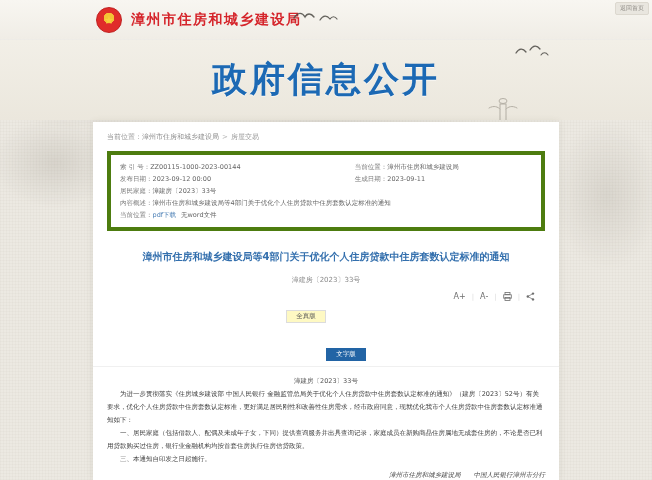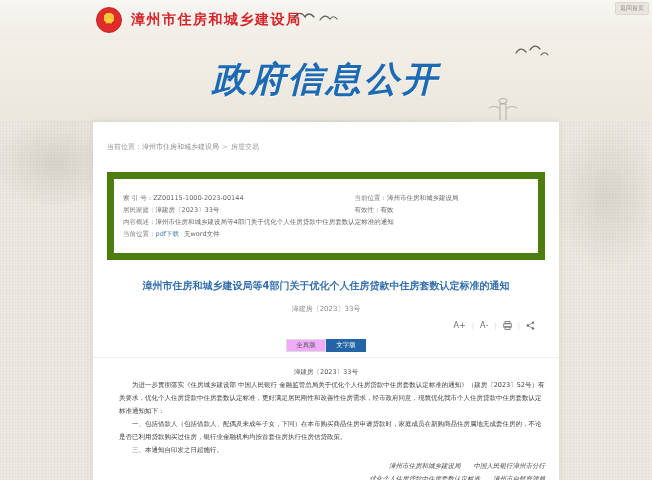--- a/index.html
+++ b/index.html
@@ -22,35 +22,35 @@
     border:1px solid #c01f20; display:flex; align-items:center; justify-content:center; }
   .emblem span { color:#f8d03c; font-size:11px; line-height:1; }
   .site-name { position:absolute; left:131px; top:11px; font-size:14px; font-weight:bold;
     color:#d5252b; letter-spacing:1.5px; }
   .home-btn { position:absolute; right:3px; top:2px; font-size:6px; color:#8d8a84;
     background:#e9e6df; border:1px solid #dcd8cf; border-radius:2px; padding:1px 4px; }
   .birds { position:absolute; color:#4c4a45; opacity:.85; }
 
   
   .banner { position:absolute; top:40px; left:0; width:652px; height:80px;
-    background:linear-gradient(#f2efe7,#ebe7dd); overflow:hidden;font-style:italic; }
+    background:linear-gradient(#f2efe7,#ebe7dd); overflow:hidden; }
   .banner-title { position:absolute; top:16px; left:0; width:652px; text-align:center;
     font-size:35px; font-weight:bold; color:#1c69b4; letter-spacing:3px;
     text-shadow:0 1px 0 rgba(255,255,255,.6); }
   .huabiao { position:absolute; left:485px; top:58px; opacity:.45; }
 
   
   .card { position:absolute; top:122px; left:93px; width:466px; height:358px;
     background:#ffffff; box-shadow:0 0 7px rgba(90,80,60,.12); }
 
-  .breadcrumb { padding:20px 14px 8px; font-size:7px; color:#9a9a9a; }
+  .breadcrumb { padding:10px 14px 8px; font-size:7px; color:#9a9a9a; }
   .breadcrumb a { color:#8b8b8b; text-decoration:none; }
   .crumb-sep { margin:0 3px; color:#b5b5b5; }
 
-  .meta-box { margin:12px 14px; border:7px solid #4d7c0f; padding:13px 9px; font-size:6.5px;
+  .meta-box { margin:1px 14px; border:4px solid #4d7c0f; padding:6px 9px; font-size:6.5px;
     color:#6b6b6b; }
   .meta-row { display:flex; line-height:12px; }
   .meta-cell-l { width:57%; display:flex; }
   .meta-cell-r { width:43%; display:flex; }
   .meta-label { color:#7a7a7a; white-space:nowrap; }
   .meta-value { color:#666; }
   .pdf-link { color:#4a7fb5; margin-right:5px; cursor:pointer; }
 
   .art-title { margin:19px 30px 0; text-align:center; font-size:10px; font-weight:bold;
     color:#336fad; line-height:14px; }
@@ -58,26 +58,26 @@
 
   .toolbar { margin:7px 24px 0 0; display:flex; justify-content:flex-end; align-items:center;
     gap:6px; color:#6e6e6e; font-size:8px; }
   .tb-div { color:#dcdcdc; font-size:7px; }
   .tb-btn { cursor:pointer; display:flex; align-items:center; }
 
   .tabs { margin-top:9px; display:flex; justify-content:center; gap:0;
     border-bottom:1px solid #f0f0f0; padding-bottom:5px; }
   .tab { width:40px; height:13px; font-size:6.5px; display:flex; align-items:center;
     justify-content:center; cursor:pointer; }
-  .tab-inactive { background:#f0abfc; border:1px solid #dcdcdc; color:#555; }
-  .tab-active { background:#2264a5; color:#fff; border:1px solid #2264a5; }
+  .tab-inactive { background:#fef9c3; border:1px solid #dcdcdc; color:#555; }
+  .tab-active { background:#2264a5; color:#fff; border:1px solid #2264a5;margin-top:38px; }
 
   .doc-body { margin:8px 14px 0; font-size:6.5px; color:#3e3e3e; line-height:13px; }
   .doc-body .docnum-line { text-align:center; color:#555; }
-  .doc-body p.indent { text-indent:2em;margin-left:12px; }
+  .doc-body p.indent { text-indent:2em; }
   .sign-block { margin-top:3px; text-align:right; color:#4a4a4a; }
   .sign-block div { line-height:13px;font-style:italic; }
   .sign-date { padding-right:4px; }
 </style>
 </head>
 <body>
 
 <div class="wash" style="left:430px;top:42px;width:230px;height:76px;background:radial-gradient(ellipse at 60% 40%,rgba(125,118,105,.22),transparent 68%);"></div>
 <div class="wash" style="left:-20px;top:70px;width:240px;height:60px;background:radial-gradient(ellipse,rgba(125,118,105,.14),transparent 70%);"></div>
 <div class="wash" style="left:-10px;top:118px;width:130px;height:90px;background:radial-gradient(ellipse,rgba(120,113,100,.18),transparent 70%);"></div>
@@ -122,26 +122,32 @@
           <span class="meta-label">索 引 号：</span>
           <span class="meta-value">ZZ00115-1000-2023-00144</span>
         </div>
       <div class="meta-cell-r">
           <span class="meta-label">当前位置：</span>
           <span class="meta-value">漳州市住房和城乡建设局</span>
         </div>
     </div>
     <div class="meta-row">
       <div class="meta-cell-l">
+          <span class="meta-label">发布日期：</span>
+          <span class="meta-value">2023-09-12 00:00</span>
+        </div>
+      <div class="meta-cell-r">
+          <span class="meta-label">生成日期：</span>
+          <span class="meta-value">2023-09-11</span>
+        </div>
+    </div>
+    <div class="meta-row">
+      <div class="meta-cell-l">
           <span class="meta-label">居民家庭：</span>
           <span class="meta-value">漳建房〔2023〕33号</span>
-        </div>
-      <div class="meta-cell-r">
-          <span class="meta-label">有效性：</span>
-          <span class="meta-value">有效</span>
         </div>
     </div>
     <div class="meta-row">
       <span class="meta-label">内容概述：</span>
         <span class="meta-value">漳州市住房和城乡建设局等4部门关于优化个人住房贷款中住房套数认定标准的通知</span>
     </div>
     <div class="meta-row">
       <span class="meta-label">当前位置：</span>
         <span class="pdf-link">pdf下载</span>
         <span class="meta-value">无word文件</span>
@@ -175,21 +181,21 @@
   </div>
 
   <div class="tabs">
     <div class="tab tab-inactive">全真版</div>
     <div class="tab tab-active">文字版</div>
   </div>
 
   <div class="doc-body">
     <p class="docnum-line">漳建房〔2023〕33号</p>
     <p class="indent">为进一步贯彻落实《住房城乡建设部 中国人民银行 金融监管总局关于优化个人住房贷款中住房套数认定标准的通知》（建房〔2023〕52号）有关要求，优化个人住房贷款中住房套数认定标准，更好满足居民刚性和改善性住房需求，经市政府同意，现就优化我市个人住房贷款中住房套数认定标准通知如下：</p>
-    <p class="indent">一、包括借款人（包括借款人、配偶及未成年子女，下同）在本市购买商品住房申请贷款时，家庭成员在新购商品住房属地无成套住房的，不论是否已利用贷款购买过住房，银行业金融机构均按首套住房执行住房信贷政策。</p>
+    <p class="indent">一、居民家庭（包括借款人、配偶及未成年子女，下同）提供查询服务并出具查询记录，家庭成员在新购商品住房属地无成套住房的，不论是否已利用贷款购买过住房，银行业金融机构均按首套住房执行住房信贷政策。</p>
     <p class="indent">三、本通知自印发之日起施行。</p>
     <div class="sign-block">
       <div>漳州市住房和城乡建设局　　中国人民银行漳州市分行</div>
       <div>优化个人住房贷款中住房套数认定标准　　漳州市自然资源局</div>
       <div class="sign-date">2023年9月11日</div>
     </div>
   </div>
 
 </div>
 

